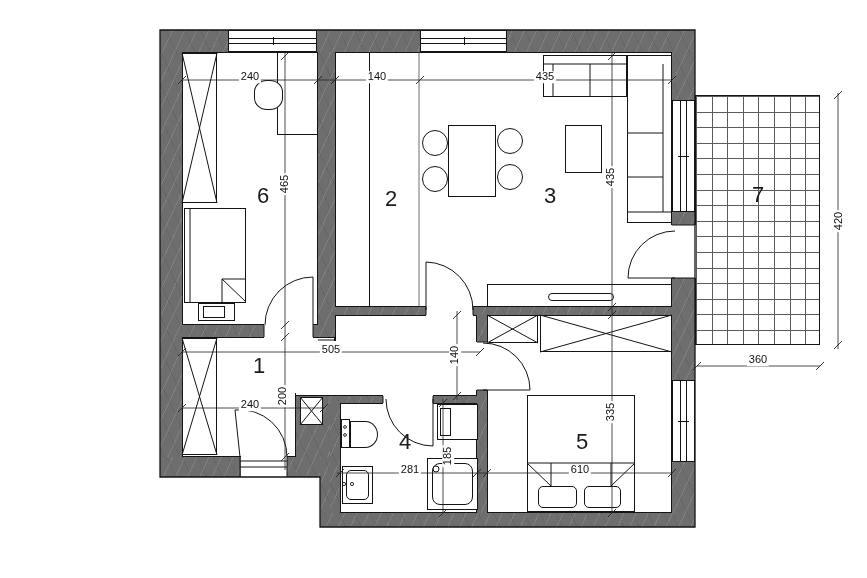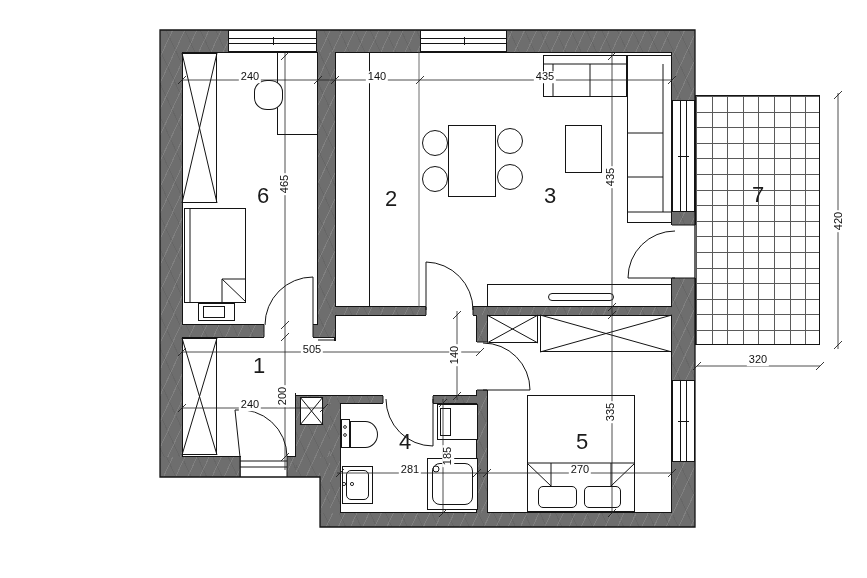--- a/index.html
+++ b/index.html
@@ -189,22 +189,22 @@
   <div class="room-label" style="left:263px;top:196px">6</div>
   <div class="room-label" style="left:758px;top:195px">7</div>
 
   <div class="dim" style="left:250px;top:77px">240</div>
   <div class="dim" style="left:377px;top:77px">140</div>
   <div class="dim" style="left:545px;top:77px">435</div>
   <div class="dim rot" style="left:285px;top:184px">465</div>
   <div class="dim rot" style="left:283px;top:396px">200</div>
   <div class="dim rot" style="left:611px;top:177px">435</div>
   <div class="dim rot" style="left:611px;top:412px">335</div>
-  <div class="dim" style="left:312px;top:350px">505</div>
+  <div class="dim" style="left:331px;top:350px">505</div>
   <div class="dim" style="left:250px;top:405px">240</div>
   <div class="dim rot" style="left:455px;top:355px">140</div>
   <div class="dim rot" style="left:448px;top:456px">185</div>
   <div class="dim" style="left:410px;top:470px">281</div>
-  <div class="dim" style="left:580px;top:470px">270</div>
+  <div class="dim" style="left:580px;top:470px">610</div>
   <div class="dim rot" style="left:839px;top:221px">420</div>
-  <div class="dim" style="left:758px;top:360px">320</div>
+  <div class="dim" style="left:758px;top:360px">360</div>
 
 </div>
 
 </body></html>

